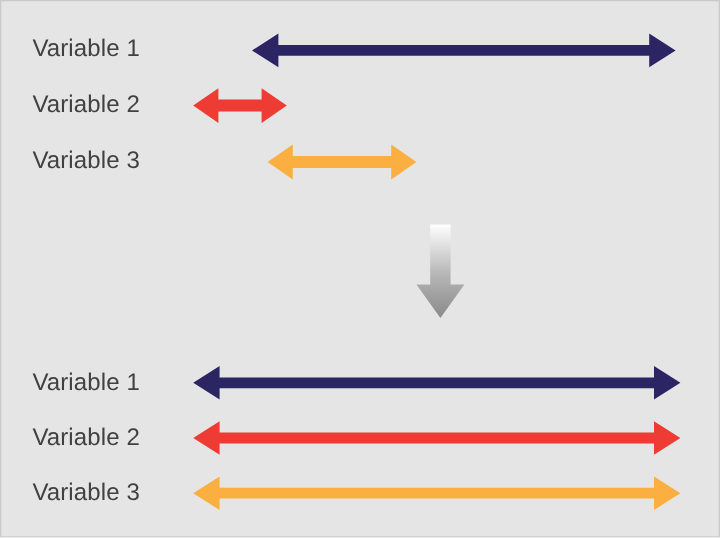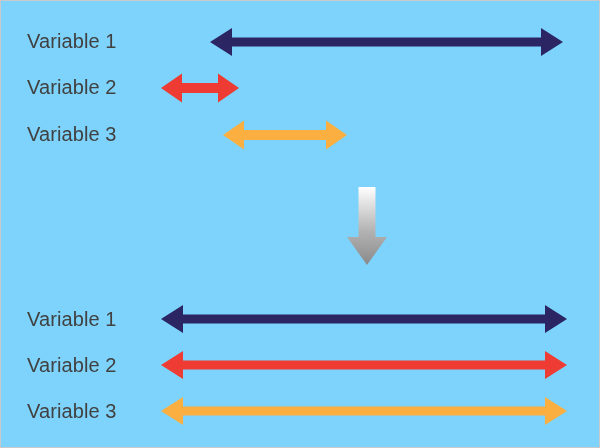--- a/index.html
+++ b/index.html
@@ -4,21 +4,21 @@
 <style>
   html, body {
     margin: 0;
     padding: 0;
     background: #ffffff;
   }
   #canvas {
     position: relative;
     width: 600px;
     height: 448px;
-    background: #7dd3fc;
+    background: #e5e5e5;
     box-sizing: border-box;
     border: 1px solid #c9c9c9;
     overflow: hidden;
     font-family: "Liberation Sans", sans-serif;
   }
   .var-label {
     position: absolute;
     font-family: "Liberation Sans", sans-serif;
     font-size: 20px;
     font-weight: 400;

